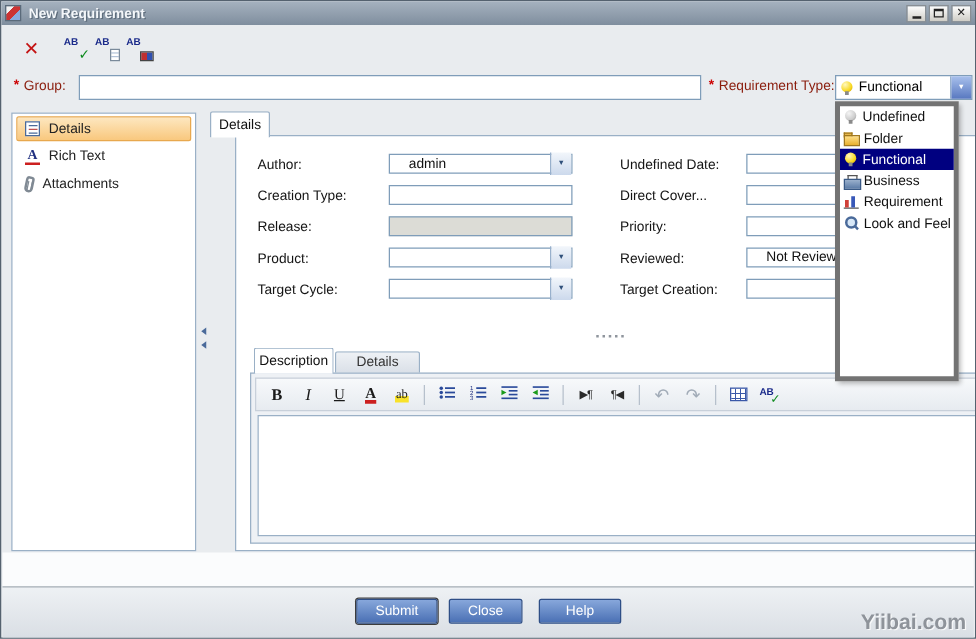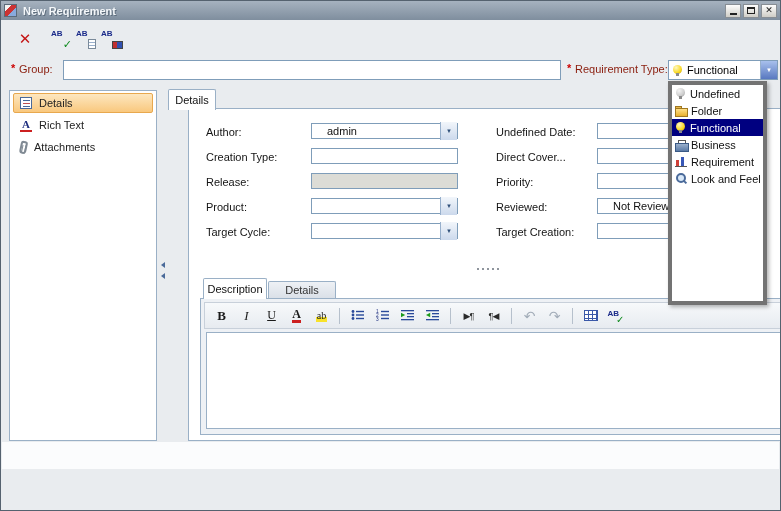--- a/index.html
+++ b/index.html
@@ -393,14 +393,20 @@
             <span class="ab2">AB</span>
             <span class="chk">✓</span>
           </span>
         </span>
       </div>
       <div class="ed-area"></div>
     </div>
   </div>
 
   <div class="white-strip"></div>
+  <div class="footer">
+    <span class="btn-blue btn-submit">Submit</span>
+    <span class="btn-blue btn-close">Close</span>
+    <span class="btn-blue btn-help">Help</span>
+    <span class="watermark">Yiibai.com</span>
+  </div>
 
 </div>
 
 </body></html>

